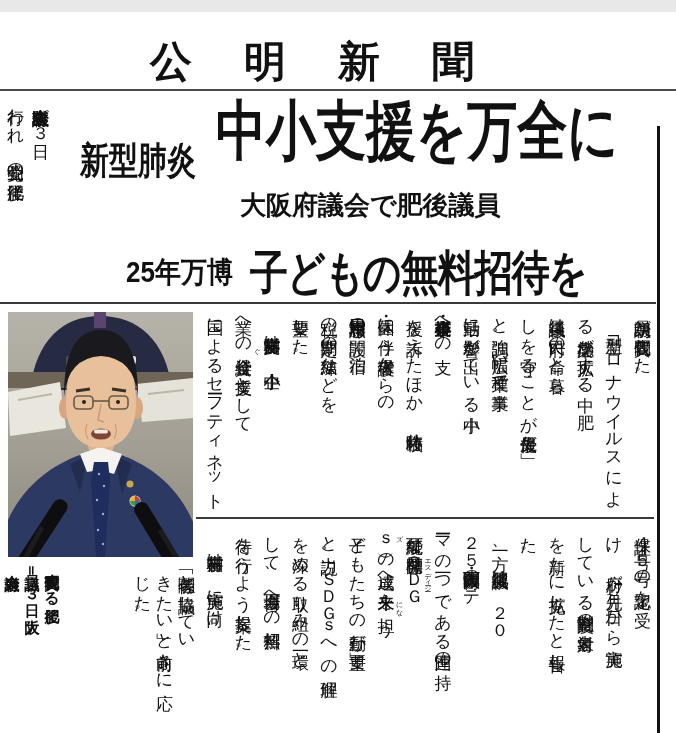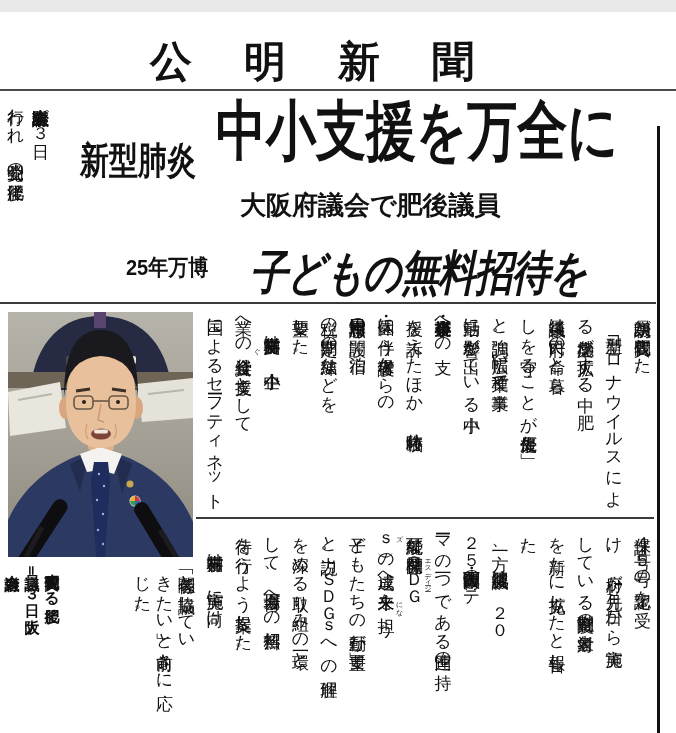--- a/index.html
+++ b/index.html
@@ -63,27 +63,27 @@
   }
   .main1 .stretch{transform:scaleY(1.3);}
   .subhead{
     left:240px;top:176px;
     font-family:"Liberation Sans",sans-serif;font-weight:bold;
     font-size:26px;
   }
   .kicker2{
     left:126px;top:241px;
     font-family:"Liberation Sans",sans-serif;font-weight:bold;
-    font-size:20px;
+    font-size:26px;
   }
   .kicker2 .stretch{transform:scaleY(1.12);}
   .main2{
     left:250px;top:229px;
     font-family:"Liberation Serif",serif;font-weight:900;
-    font-size:38px;letter-spacing:-1px;font-style:italic;
+    font-size:38px;letter-spacing:-1px;
   }
   .main2 .stretch{transform:scaleY(1.25);}
 
   
   .photo{
     position:absolute;left:8px;top:300px;width:185px;height:245px;
     background:#9a968c;
   }
   .caption{
     left:2px;top:551px;height:180px;

